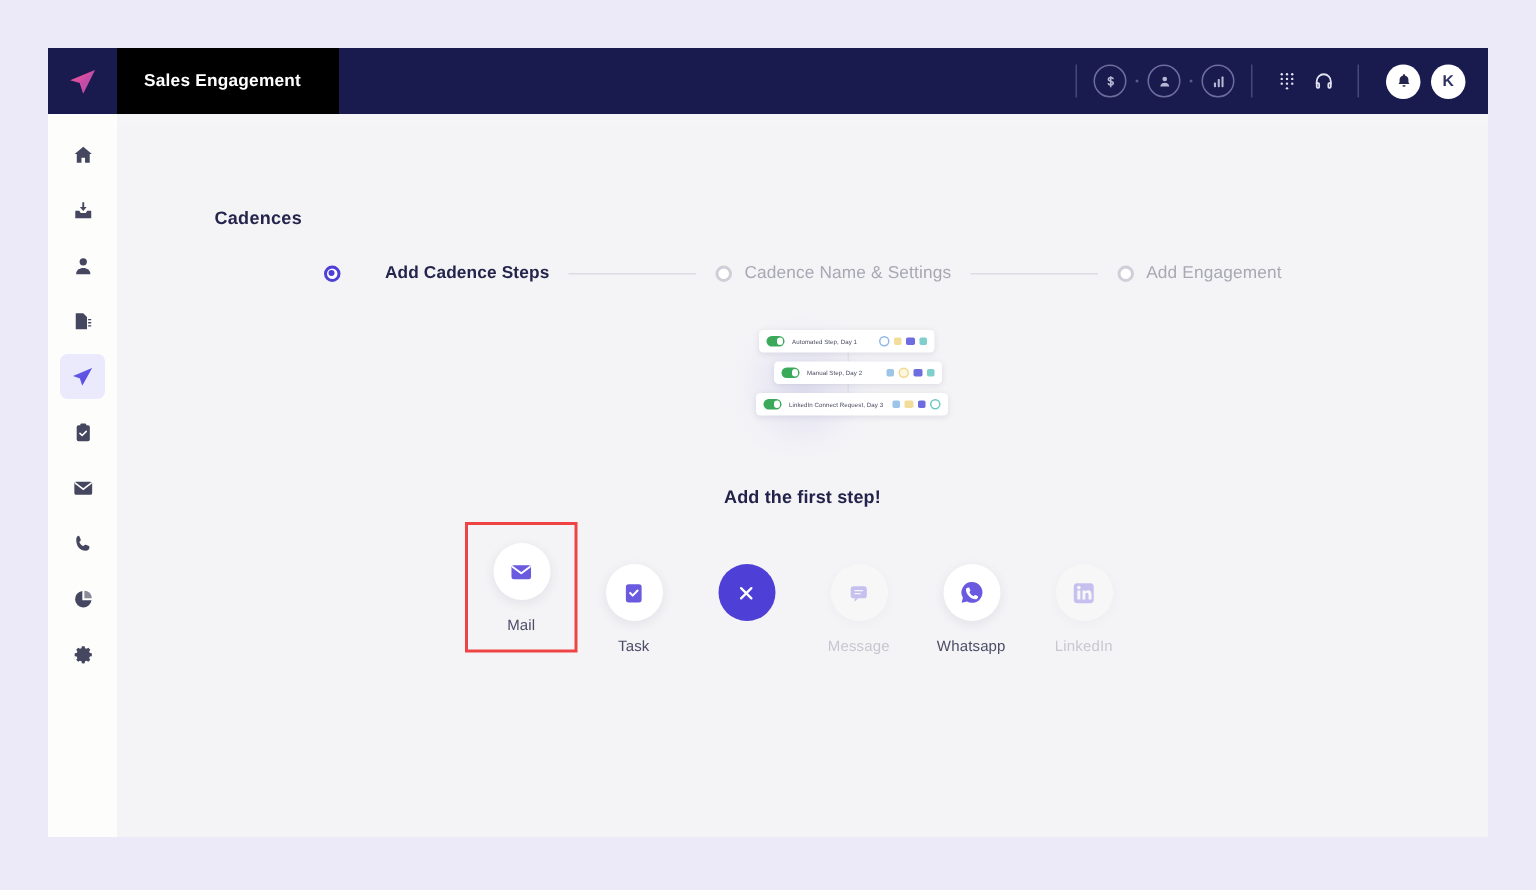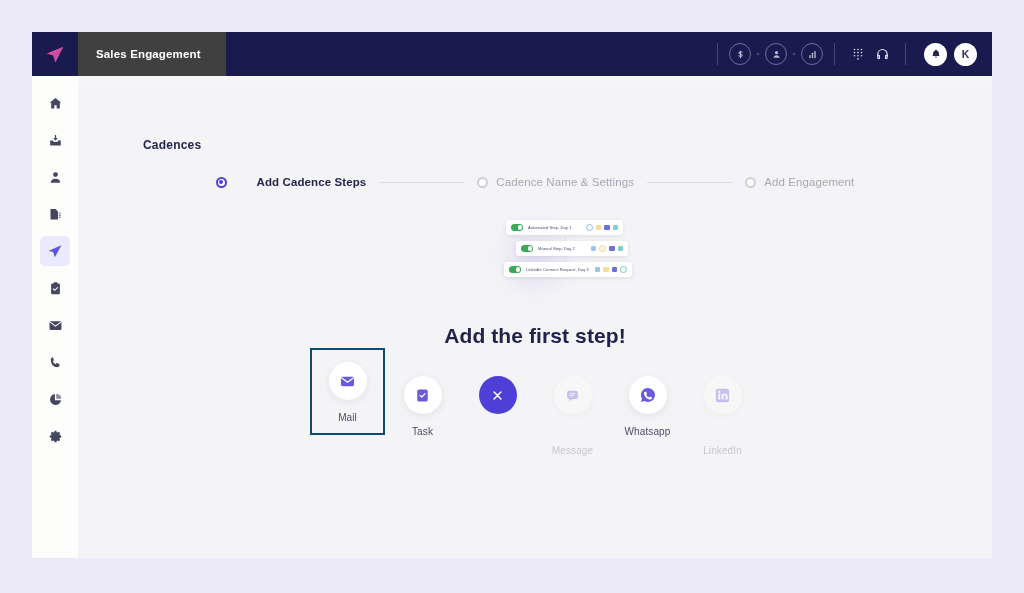--- a/index.html
+++ b/index.html
@@ -29,21 +29,21 @@
     display: flex; align-items: stretch;
   }
   .logo-cell {
     width: 46px; min-width: 46px;
     display: flex; align-items: center; justify-content: center;
     background: #191a4e;
   }
   .logo-plane { display:block; }
   .app-tab {
     width: 148px; min-width: 148px;
-    background: #404040;
+    background: #000000;
     display: flex; align-items: center;
     padding-left: 18px;
   }
   .app-tab-label {
     color: #ffffff; font-size: 11.5px; font-weight: bold;
     letter-spacing: .15px;
   }
   .topbar-spacer { flex: 1; }
   .topbar-right {
     display: flex; align-items: center; gap: 0px;
@@ -172,21 +172,21 @@
     border-radius: 50%; width: 7px; height: 7px;
     border: .8px solid #6dc7c4; background: transparent;
   }
   .ci.ring.blue { border-color:#8fb9e6; }
   .ci.ring.yellow { width:7px;height:7px;border-color:#f0d98f;background:#fdf6e0; }
 
   
   .headline {
     position: absolute; left: 0; top: 240px; width: 914px;
     text-align: center;
-    font-size: 21px; font-weight: bold; color: #22234a;
+    font-size: 12px; font-weight: bold; color: #22234a;
     letter-spacing: .1px;
   }
 
   
   .picker {
     position: absolute; left: 0; top: 278px; width: 914px;
     display: flex; align-items: flex-start; justify-content: center;
   }
   .pick {
     width: 75px;
@@ -199,25 +199,25 @@
     background: #ffffff;
     box-shadow: 0 2px 7px rgba(75,75,130,.11);
     display: flex; align-items: center; justify-content: center;
     color: #6a5ae0;
   }
   .pick-label {
     margin-top: 12px; font-size: 10px; color: #4c4d66;
     letter-spacing: .1px;
   }
   .pick.selected {
-    border: 2px solid #0c4a6e;
+    border: 2px solid #ef4444;
     padding: 12px 0 10px 0;
     margin: -14px 0 0 0;
   }
-  .pick.dim { opacity: .33; gap: 19px; }
+  .pick.dim { opacity: .33; }
   .pick.dim .pick-label { color: #6d6e85; }
   .pick.close-btn { width: 75px; padding-top: 14px; }
   .close-circle {
     width: 38px; height: 38px; border-radius: 50%;
     background: #4e3fd6;
     display: flex; align-items: center; justify-content: center;
     color: #fff;
   }
 </style>
 </head>

